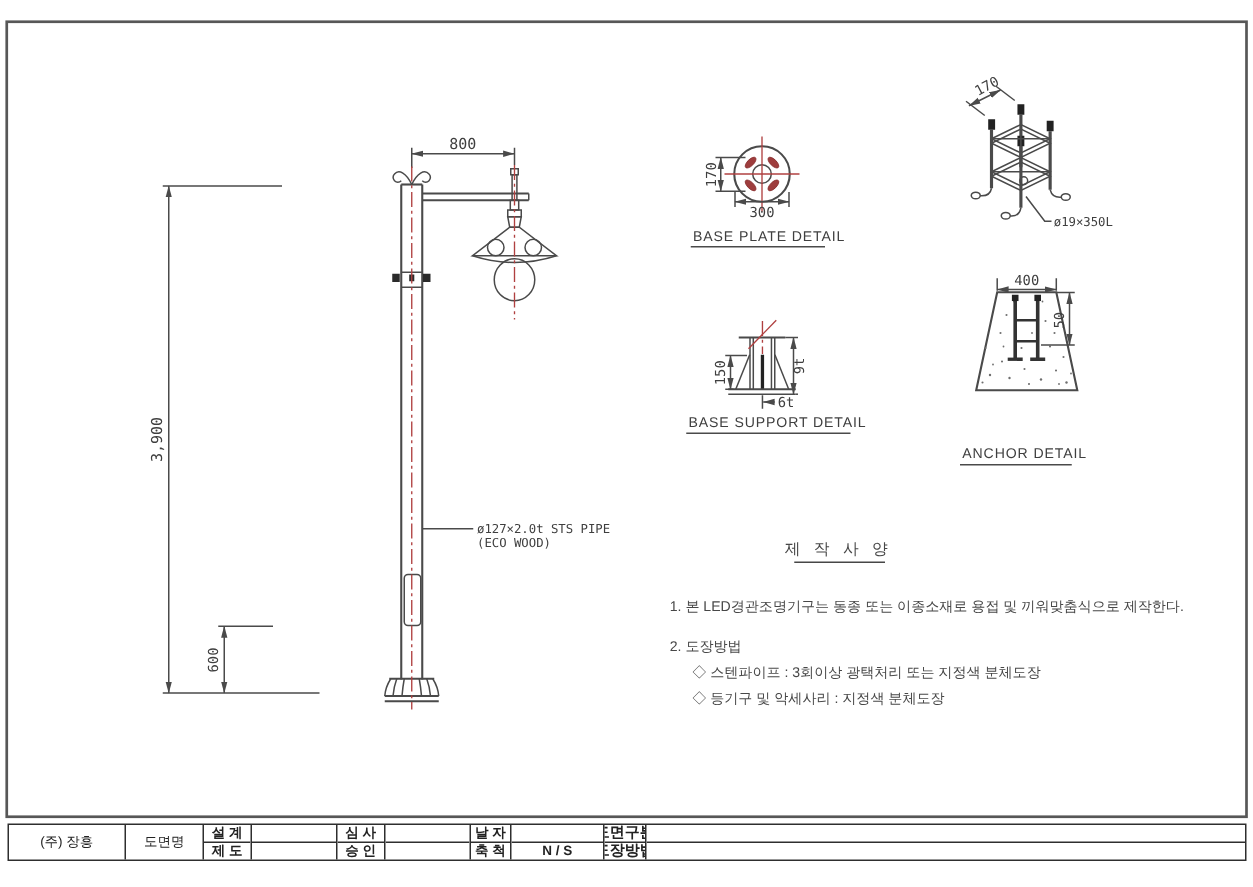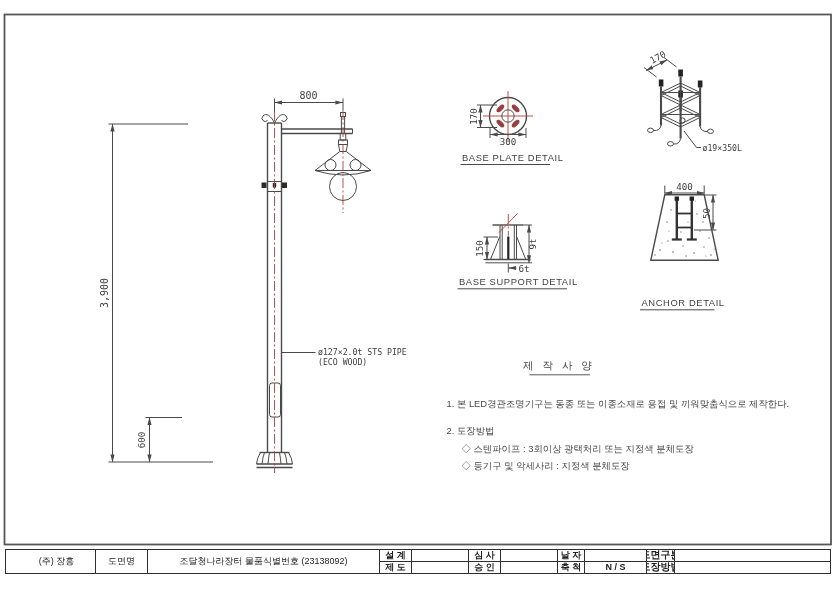--- a/index.html
+++ b/index.html
@@ -11,21 +11,21 @@
   .lbl{font:8.2px "DejaVu Sans Mono",monospace;fill:#3f3f3f;}
   .dtitle{font:9.4px "Liberation Sans",sans-serif;fill:#3f3f3f;letter-spacing:0.6px;}
   .spec{font:9.4px "Liberation Sans",sans-serif;fill:#474747;}
   .spectitle{font:10.5px "Liberation Sans",sans-serif;letter-spacing:3px;fill:#474747;}
   .ln{stroke:#4a4a4a;stroke-width:1;fill:none;}
   .lnT{stroke:#4a4a4a;stroke-width:1.4;fill:none;}
   .red{stroke:#b04040;stroke-width:0.9;fill:none;}
   .cl{stroke:#b04040;stroke-width:0.9;fill:none;stroke-dasharray:10 2.5 2 2.5;}
   
   .tb{position:absolute;left:5px;top:549px;width:826px;height:25px;display:flex;
-      border:1.7px solid #2e2e2e;background:#fff;font-size:9px;color:#222;box-sizing:border-box;padding-left:12px;}
+      border:1.7px solid #2e2e2e;background:#fff;font-size:9px;color:#222;box-sizing:border-box;}
   .tb .cell{border-right:1px solid #2e2e2e;display:flex;align-items:center;justify-content:center;
       box-sizing:border-box;white-space:nowrap;overflow:hidden;}
   .tb .thickR{border-right-width:1.8px;}
   .tb .pair{flex-direction:column;padding:0;align-items:stretch;}
   .tb .pair>div{height:50%;display:flex;align-items:center;justify-content:center;box-sizing:border-box;font-weight:bold;}
   .tb .pair>div:first-child{border-bottom:1px solid #2e2e2e;}
   .tb .small{font-size:10px;}
   .tb .last{flex:1;border-right:none;}
 </style>
 </head>
@@ -270,21 +270,20 @@
     <text x="446.5" y="434" class="spec">2. 도장방법</text>
     <text x="461.5" y="451.5" class="spec">◇ 스텐파이프 : 3회이상 광택처리 또는 지정색 분체도장</text>
     <text x="461.5" y="468.5" class="spec">◇ 등기구 및 악세사리 : 지정색 분체도장</text>
   </g>
 </svg>
 
 
 <div class="tb">
   <div class="cell thickR" style="width:78px">(주) 장흥</div>
   <div class="cell" style="width:52px">도면명</div>
-  <div class="cell thickR" style="width:232px">조달청나라장터  물품식별번호 (23138092)</div>
 
   <div class="cell pair" style="width:32px">
     <div>설  계</div>
     <div>제  도</div>
   </div>
   <div class="cell pair thickR" style="width:57px">
     <div></div>
     <div></div>
   </div>
 

